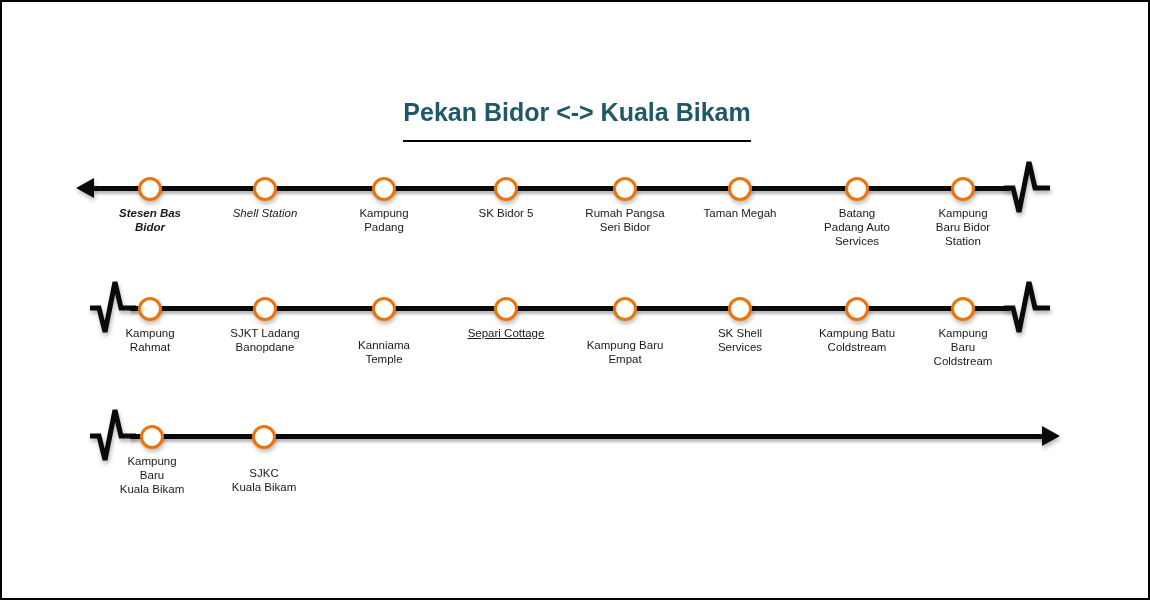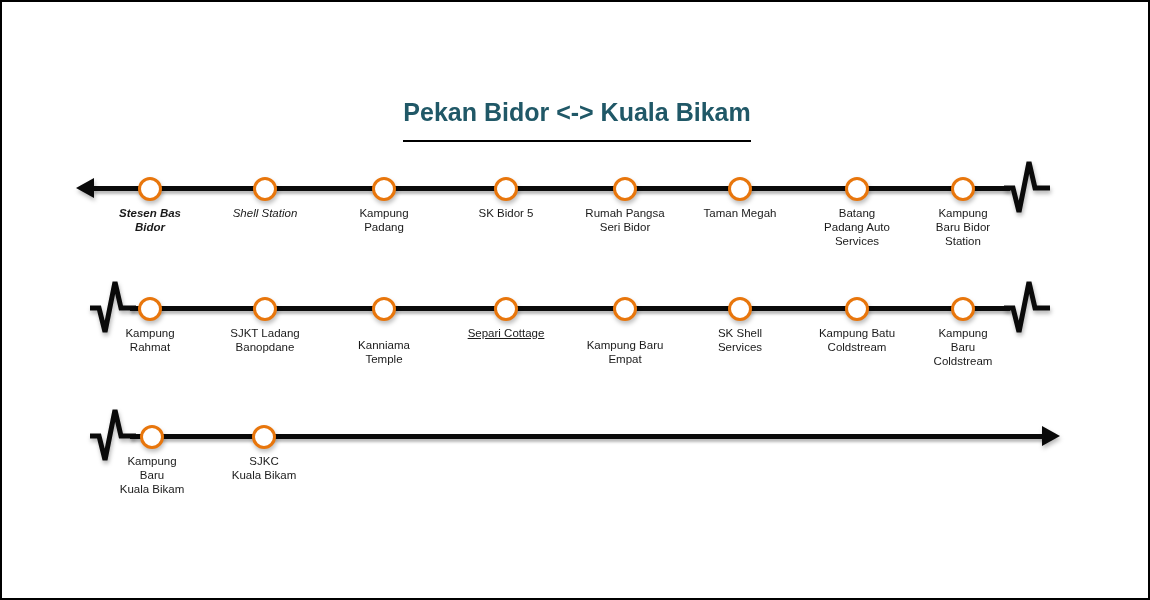--- a/index.html
+++ b/index.html
@@ -230,19 +230,19 @@
       </div>
       <div class="arrow-right" style="left: 1040px;"></div>
       <div class="track" style="left: 128px; width: 914px;"></div>
       <div class="station" style="left: 138px;"></div>
       <div class="station-label" style="left: 70px; width: 160px;">
         <span class="ln">Kampung</span>
         <span class="ln">Baru</span>
         <span class="ln">Kuala Bikam</span>
       </div>
       <div class="station" style="left: 250px;"></div>
-      <div class="station-label" style="left: 182px; width: 160px;">
+      <div class="station-label" style="left: 182px; width: 160px; margin-top: 12px;">
         <span class="ln">SJKC</span>
         <span class="ln">Kuala Bikam</span>
       </div>
     </div>
 
 </div>
 
 </body></html>

